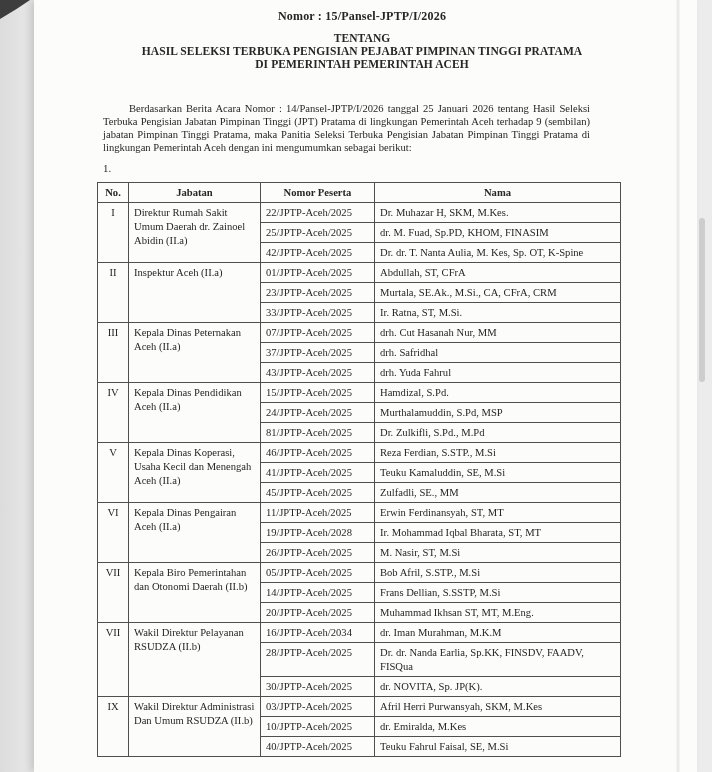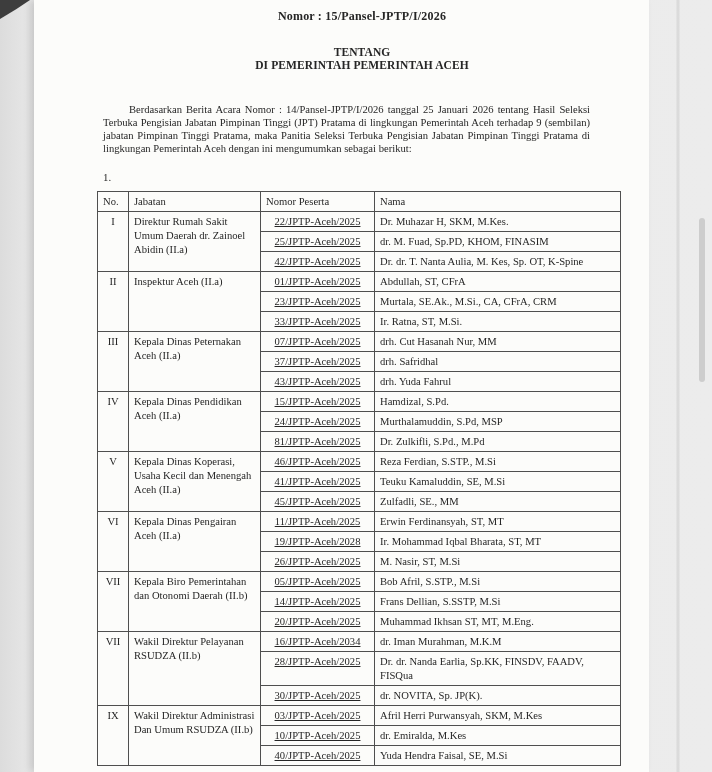--- a/index.html
+++ b/index.html
@@ -8,64 +8,65 @@
     background:#e9e9e9;
     font-family:"Liberation Serif","DejaVu Serif",serif;
   }
   .photo{position:relative;width:712px;height:772px;background:linear-gradient(90deg,#dcdcdc 0px,#e9e9e9 36px,#ececec 100%);}
   .dark-corner{
     position:absolute;left:0;top:0;width:30px;height:20px;
     background:#3d3d3d;
     clip-path:polygon(0 0,100% 0,55% 45%,0 95%);
   }
   .paper{
-    position:absolute;left:34px;top:0;width:615px;height:772px;
+    position:absolute;left:34px;top:0;width:663px;height:772px;
     background:#fcfcfa;
     box-shadow:-4px 0 7px rgba(0,0,0,0.14);
     color:#262626;
   }
   .content{margin-left:63px;width:530px;padding-top:9px;}
   .doc-number{font-weight:bold;font-size:12px;text-align:center;letter-spacing:.2px;}
-  .doc-head{margin-top:22px;text-align:center;font-weight:bold;font-size:11.5px;line-height:13px;letter-spacing:.1px;}
+  .doc-head{margin-top:8px;text-align:center;font-weight:bold;font-size:11.5px;line-height:13px;letter-spacing:.1px;}
   .doc-paragraph{
-    margin:31px 37px 16px 6px;width:487px;box-sizing:border-box;
+    margin:31px 37px 8px 6px;width:487px;box-sizing:border-box;
     font-size:10.6px;line-height:13px;text-align:justify;text-indent:26px;
   }
   .doc-list{display:flex;margin:3px 0 0 6px;font-size:10.8px;line-height:13px;}
   .doc-list .num{width:26px;flex:none;}
   table.results{
     margin-top:7px;width:523px;table-layout:fixed;border-collapse:collapse;
     font-size:10.6px;line-height:14px;
   }
   table.results th,table.results td{
     border:1px solid #4f4f4f;padding:2.5px 5px;vertical-align:top;
     overflow:hidden;
   }
-  table.results th{font-weight:normal;text-align:left;}
+  table.results th{font-weight:bold;text-align:center;}
   .c-no{text-align:center;}
-  .c-nomor{text-align:center;padding-left:8px;text-decoration:underline;}
+  .c-nomor{text-align:left;padding-left:8px;}
   .c-nama{padding-right:12px;}
   .crease{
     position:absolute;left:676px;top:0;width:4px;height:772px;
     background:linear-gradient(90deg,rgba(0,0,0,0.02),rgba(0,0,0,0.09),rgba(0,0,0,0.02));
   }
   .scrollbar-thumb{
     position:absolute;left:699px;top:218px;width:6px;height:164px;
     background:#cdcdcd;border-radius:3px;
   }
 </style>
 </head>
 <body>
 
 <div class="photo">
   <div class="paper">
     <div class="content">
       <div class="doc-number">Nomor : 15/Pansel-JPTP/I/2026</div>
       <div class="doc-head">
         <div>TENTANG</div>
+        <div>HASIL SELEKSI TERBUKA PENGISIAN PEJABAT PIMPINAN TINGGI PRATAMA</div>
         <div>DI PEMERINTAH PEMERINTAH ACEH</div>
       </div>
       <p class="doc-paragraph">Berdasarkan Berita Acara Nomor : 14/Pansel-JPTP/I/2026 tanggal 25 Januari 2026 tentang Hasil Seleksi Terbuka Pengisian Jabatan Pimpinan Tinggi (JPT) Pratama di lingkungan Pemerintah Aceh terhadap 9 (sembilan) jabatan Pimpinan Tinggi Pratama, maka Panitia Seleksi Terbuka Pengisian Jabatan Pimpinan Tinggi Pratama di lingkungan Pemerintah Aceh dengan ini mengumumkan sebagai berikut:</p>
       <div class="doc-list">
         <span class="num">1.</span>
       </div>
       <table class="results">
         <colgroup>
           <col style="width:31px">
             <col style="width:132px">
@@ -198,21 +199,21 @@
               <td class="c-jab" rowspan="3">Wakil Direktur Administrasi Dan Umum RSUDZA (II.b)</td>
               <td class="c-nomor">03/JPTP-Aceh/2025</td>
               <td class="c-nama">Afril Herri Purwansyah, SKM, M.Kes</td>
             </tr>
             <tr>
               <td class="c-nomor">10/JPTP-Aceh/2025</td>
               <td class="c-nama">dr. Emiralda, M.Kes</td>
             </tr>
             <tr>
               <td class="c-nomor">40/JPTP-Aceh/2025</td>
-              <td class="c-nama">Yuda Hendra Faisal, SE, M.Si</td>
+              <td class="c-nama">Teuku Fahrul Faisal, SE, M.Si</td>
             </tr>
           </tbody>
       </table>
     </div>
   </div>
   <div class="dark-corner"></div>
   <div class="crease"></div>
   <div class="scrollbar-thumb"></div>
 </div>
 

